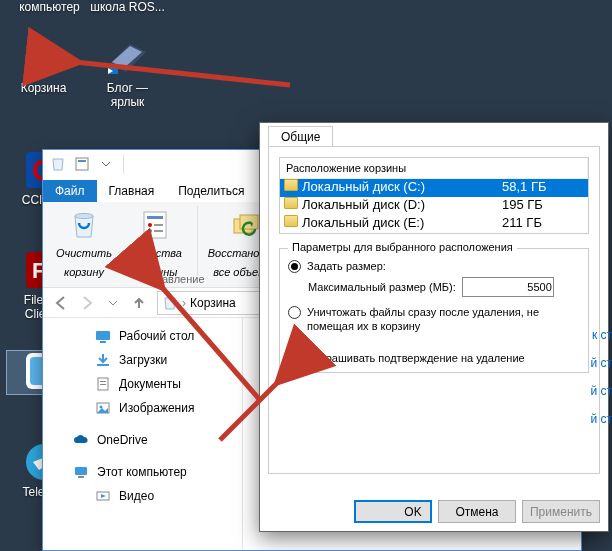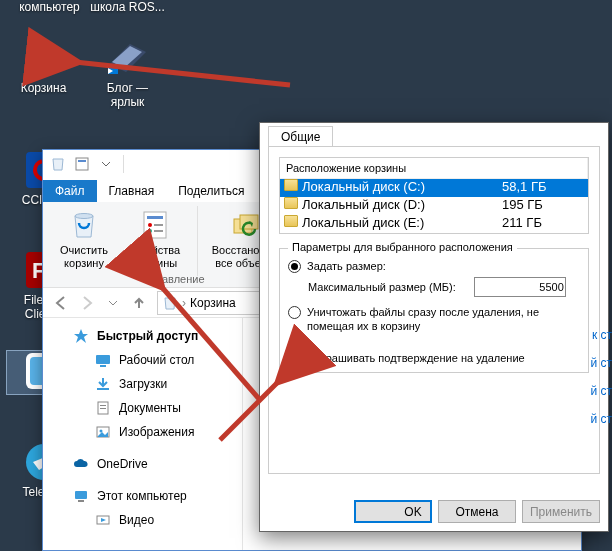--- a/index.html
+++ b/index.html
@@ -14,21 +14,21 @@
   .explorer { position: absolute; left: 42px; top: 149px; width: 540px; height: 402px; background: #fff; border: 1px solid #5a8bcf; box-shadow: 0 4px 14px rgba(0,0,0,.4); font-size: 12px; color: #000; }
   .exp-title { height: 28px; background: #fff; display: flex; align-items: center; padding: 0 4px; }
   .exp-title .qat { display: flex; gap: 2px; align-items: center; }
   .qat-btn { width: 22px; height: 22px; display: flex; align-items: center; justify-content: center; border-radius: 2px; }
   .exp-ribbon-tabs { display: flex; height: 24px; align-items: flex-end; }
   .rtab { padding: 4px 12px; font-size: 12px; cursor: pointer; }
   .rtab.file { background: #1979ca; color: #ffffff; }
   .exp-ribbon-body { height: 86px; border-bottom: 1px solid #e0e0e0; display: flex; align-items: flex-start; padding: 4px 6px; gap: 2px; background:#f5f6f7; }
   .rib-btn { width: 70px; text-align: center; padding: 2px 2px; cursor: pointer; border-radius:2px;}
   .rib-btn .ri { height: 34px; display: flex; align-items: center; justify-content: center; margin-bottom: 2px; }
-  .rib-btn .rl { font-size: 11px; line-height: 13px; }
+  .rib-btn .rl { font-size: 11px; line-height: 19px; font-style: italic; }
   .rib-sep{width:1px;background:#e0e0e0;height:70px;margin:0 4px;}
   .rib-group-label{position:absolute; left:56px; bottom:2px; font-size:11px; color:#666; width:150px; text-align:center;}
   .exp-ribbon-body{position:relative;}
 
   .exp-addr { height: 30px; display: flex; align-items: center; padding: 0 6px; gap: 6px; border-bottom:1px solid #e5e5e5;}
   .addr-nav { display: flex; gap: 2px; }
   .addr-btn { width: 24px; height: 24px; display:flex;align-items:center;justify-content:center; color:#888;}
   .addr-bar { flex: 1; height: 24px; border: 1px solid #ccc; display: flex; align-items: center; padding: 0 4px; font-size: 12px; gap:4px;}
   .crumb-sep{color:#888;}
 
@@ -54,21 +54,21 @@
   .loc-row { display: flex; align-items: flex-start; height: 18px; padding-left:4px; font-size:13px; gap:4px;}
   .loc-row.sel { background: #0078d7; color: #fff; }
   .loc-row .drv{width:14px;height:12px;background:linear-gradient(#f7e196,#e8c558);border:1px solid #caa832;border-radius:1px;}
   .loc-row .c1{flex:1;}
   .loc-row .c2{width:86px;}
   .group { margin-top: 14px; border: 1px solid #ccc; padding: 10px 8px 8px; position: relative; }
   .group-title { position: absolute; top: -8px; left: 8px; background: #fff; padding: 0 4px; font-size: 11px; }
   .radio-row { display: flex; align-items: flex-start; gap: 6px; font-size: 11px; margin-bottom: 2px; }
   .radio{width:13px;height:13px;border:1px solid #333;border-radius:50%;display:flex;align-items:center;justify-content:center;flex-shrink:0;margin-top:1px;cursor:pointer;}
   .radio.on::after{content:"";width:7px;height:7px;background:#000;border-radius:50%;}
-  .size-row { display:flex; align-items:center; gap:18px; margin:4px 0 8px 20px; font-size:11px;}
+  .size-row { display:flex; align-items:center; gap:6px; margin:4px 0 8px 20px; font-size:11px;}
   .size-input { width:92px; height:20px; border:1px solid #888; text-align:right; padding:0 1px; font-size:11px;}
   .radio-label{line-height:14px;}
   .chk-row{display:flex;align-items:center;gap:6px;font-size:11px;margin-top:10px;}
   .chk{width:13px;height:13px;border:1px solid #333;flex-shrink:0;cursor:pointer;}
   .props-btns { position:absolute; right:8px; bottom:8px; display:flex; gap:6px;}
   .pbtn{min-width:78px;height:23px;border:1px solid #adadad;background:#e1e1e1;font-size:12px;cursor:pointer;display:flex;align-items:center;justify-content:center;}
   .pbtn.def{border:1px solid #0078d7; box-shadow:inset 0 0 0 1px #0078d7;padding-left:40px;}
   .pbtn.dis{color:#888;}
 
   
@@ -238,28 +238,20 @@
     <div class="addr-bar">
       <svg width="16" height="16">
           <path d="M3 3 h10 l-1 11 h-8 z" fill="#e8f0f8" stroke="#9cb8d4"></path>
         </svg>
       <span class="crumb-sep">›</span>
       <span>Корзина</span>
     </div>
   </div>
   <div class="exp-body">
     <div class="nav-pane">
-      <div class="nav-item">
-          <div class="ni">
-            <svg width="16" height="16">
-              <path d="M8 1 L10 6 L15 6 L11 9 L13 15 L8 11 L3 15 L5 9 L1 6 L6 6 Z" fill="#3a9bdc"></path>
-            </svg>
-          </div>
-          <span style="font-weight:600">Быстрый доступ</span>
-        </div>
       <div class="nav-item sub">
           <div class="ni">
             <svg width="16" height="16">
               <rect x="1" y="3" width="14" height="9" fill="#3a9bdc" rx="1"></rect>
               <rect x="5" y="13" width="6" height="2" fill="#3a9bdc"></rect>
             </svg>
           </div>
           <span>Рабочий стол</span>
         </div>
       <div class="nav-item sub">

